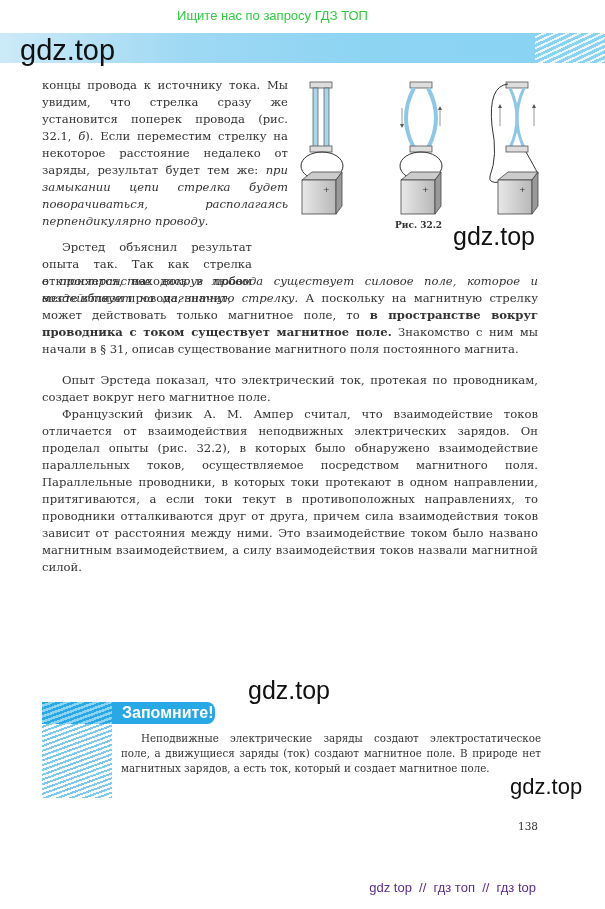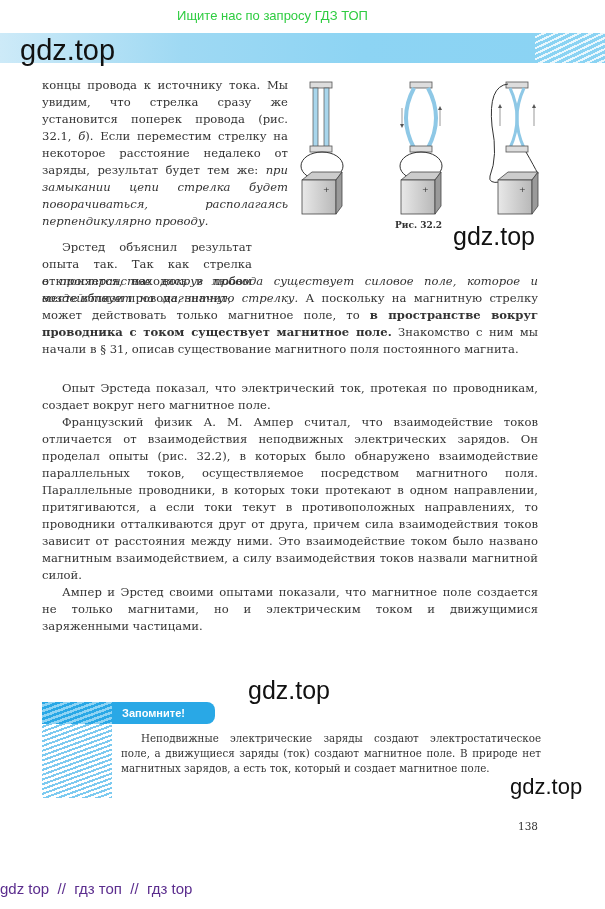--- a/index.html
+++ b/index.html
@@ -51,32 +51,32 @@
     background: repeating-linear-gradient(160deg, #7ccaf0 0px, #7ccaf0 2px, #ffffff 2px, #ffffff 4.5px);
   }
   .remember-stripes-top {
     position: absolute; left: 42px; top: 702px; width: 70px; height: 22px;
     background: repeating-linear-gradient(160deg, #29a8e6 0px, #29a8e6 2.5px, #8fd3f3 2.5px, #8fd3f3 5px);
   }
   .remember-label {
     position: absolute; left: 112px; top: 702px; width: 103px; height: 22px;
     background: #29a8e6; border-radius: 0 8px 8px 0;
     color: #fff; font-family: "Liberation Sans", sans-serif; font-weight: bold;
-    font-size: 11px; line-height: 22px; padding-left: 10px; box-sizing: border-box;
+    font-size: 16px; line-height: 22px; padding-left: 10px; box-sizing: border-box;
   }
   .remember-text {
     position: absolute; left: 121px; top: 731px; width: 420px;
     font-size: 10.3px; line-height: 15px; color: #333; text-align: justify;
   }
   .page-num {
     position: absolute; left: 518px; top: 820px; font-size: 10.5px; color: #333;
   }
   .footer {
-    position: absolute; left: 0; top: 880px; width: 536px; text-align: left;
-    font-family: "Liberation Sans", sans-serif; font-size: 15px; color: #5b2d8e;
+    position: absolute; left: 0; top: 880px; width: 536px; text-align: right;
+    font-family: "Liberation Sans", sans-serif; font-size: 13px; color: #5b2d8e;
   }
 </style>
 </head>
 <body>
 
 <div class="top-banner">Ищите нас по запросу ГДЗ ТОП</div>
 <div class="header-bar"></div>
 <div class="header-stripes"></div>
 <div class="logo">gdz.top</div>
 
@@ -91,24 +91,23 @@
     <span>Эрстед объяснил результат опыта так. Так как стрелка отклоняется, находясь в любом месте вблизи провода, значит, </span>
   </p>
 </div>
 
 <div class="text" style="left:42px; top:273px; width:496px;">
   <p>
     <span class="it">в пространстве вокруг провода существует силовое поле, которое и воздействует на магнитную стрелку.</span><span> А поскольку на магнитную стрелку может действовать только магнитное поле, то </span><span class="b">в пространстве вокруг проводника с током существует магнитное поле.</span><span> Знакомство с ним мы начали в § 31, описав существование магнитного поля постоянного магнита.</span>
   </p>
 </div>
 
-<div class="text" style="left:42px; top:372px; width:496px;margin-top:8px;">
+<div class="text" style="left:42px; top:372px; width:496px;">
   <p class="indent">Опыт Эрстеда показал, что электрический ток, протекая по проводникам, создает вокруг него магнитное поле.</p>
   <p class="indent">Французский физик А. М. Ампер считал, что взаимодействие токов отличается от взаимодействия неподвижных электрических зарядов. Он проделал опыты (рис. 32.2), в которых было обнаружено взаимодействие параллельных токов, осуществляемое посредством магнитного поля. Параллельные проводники, в которых токи протекают в одном направлении, притягиваются, а если токи текут в противоположных направлениях, то проводники отталкиваются друг от друга, причем сила взаимодействия токов зависит от расстояния между ними. Это взаимодействие током было названо магнитным взаимодействием, а силу взаимодействия токов назвали магнитной силой.</p>
-  <p class="indent">Ампер и Эрстед своими опытами показали, что магнитное поле создается не только магнитами, но и электрическим током и движущимися заряженными частицами.</p>
 </div>
 
 <div class="fig">
   <svg width="260" height="150" viewBox="0 0 260 150">
     <defs>
       <linearGradient id="bat" x1="0" x2="1">
         <stop offset="0" stop-color="#e8e8e8"></stop>
           <stop offset="1" stop-color="#b8b8b8"></stop>
       </linearGradient>
     </defs>

